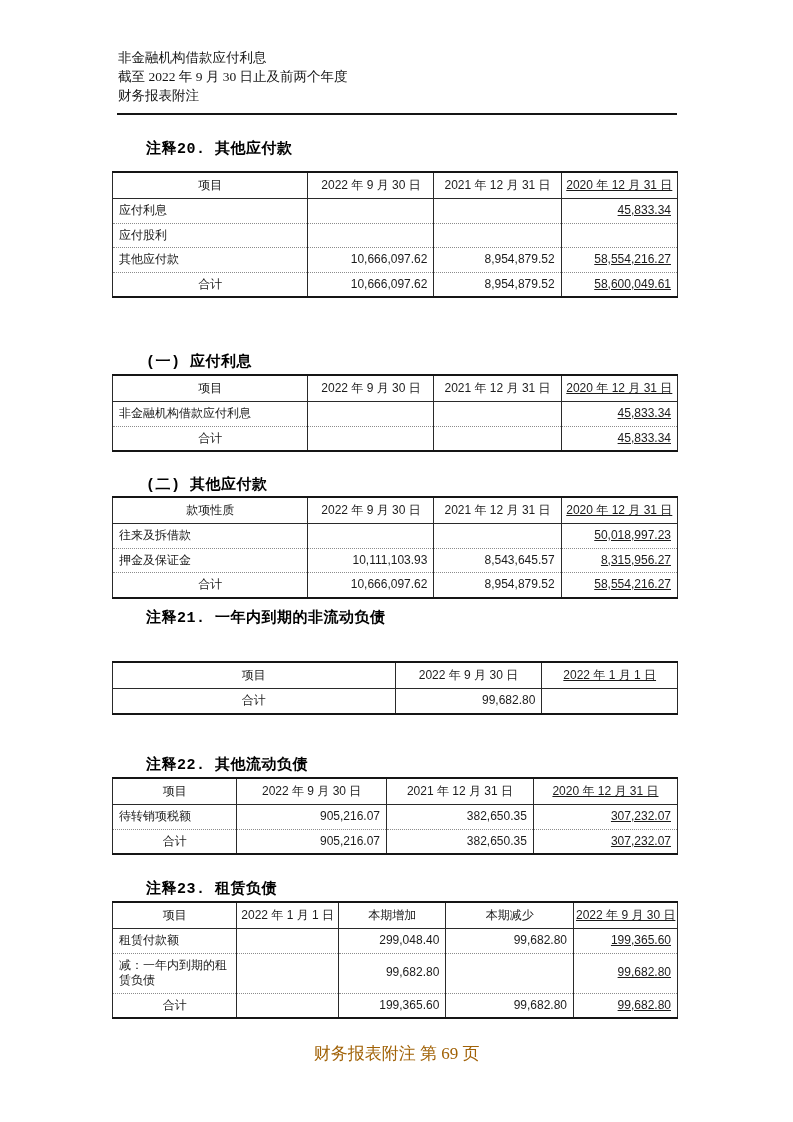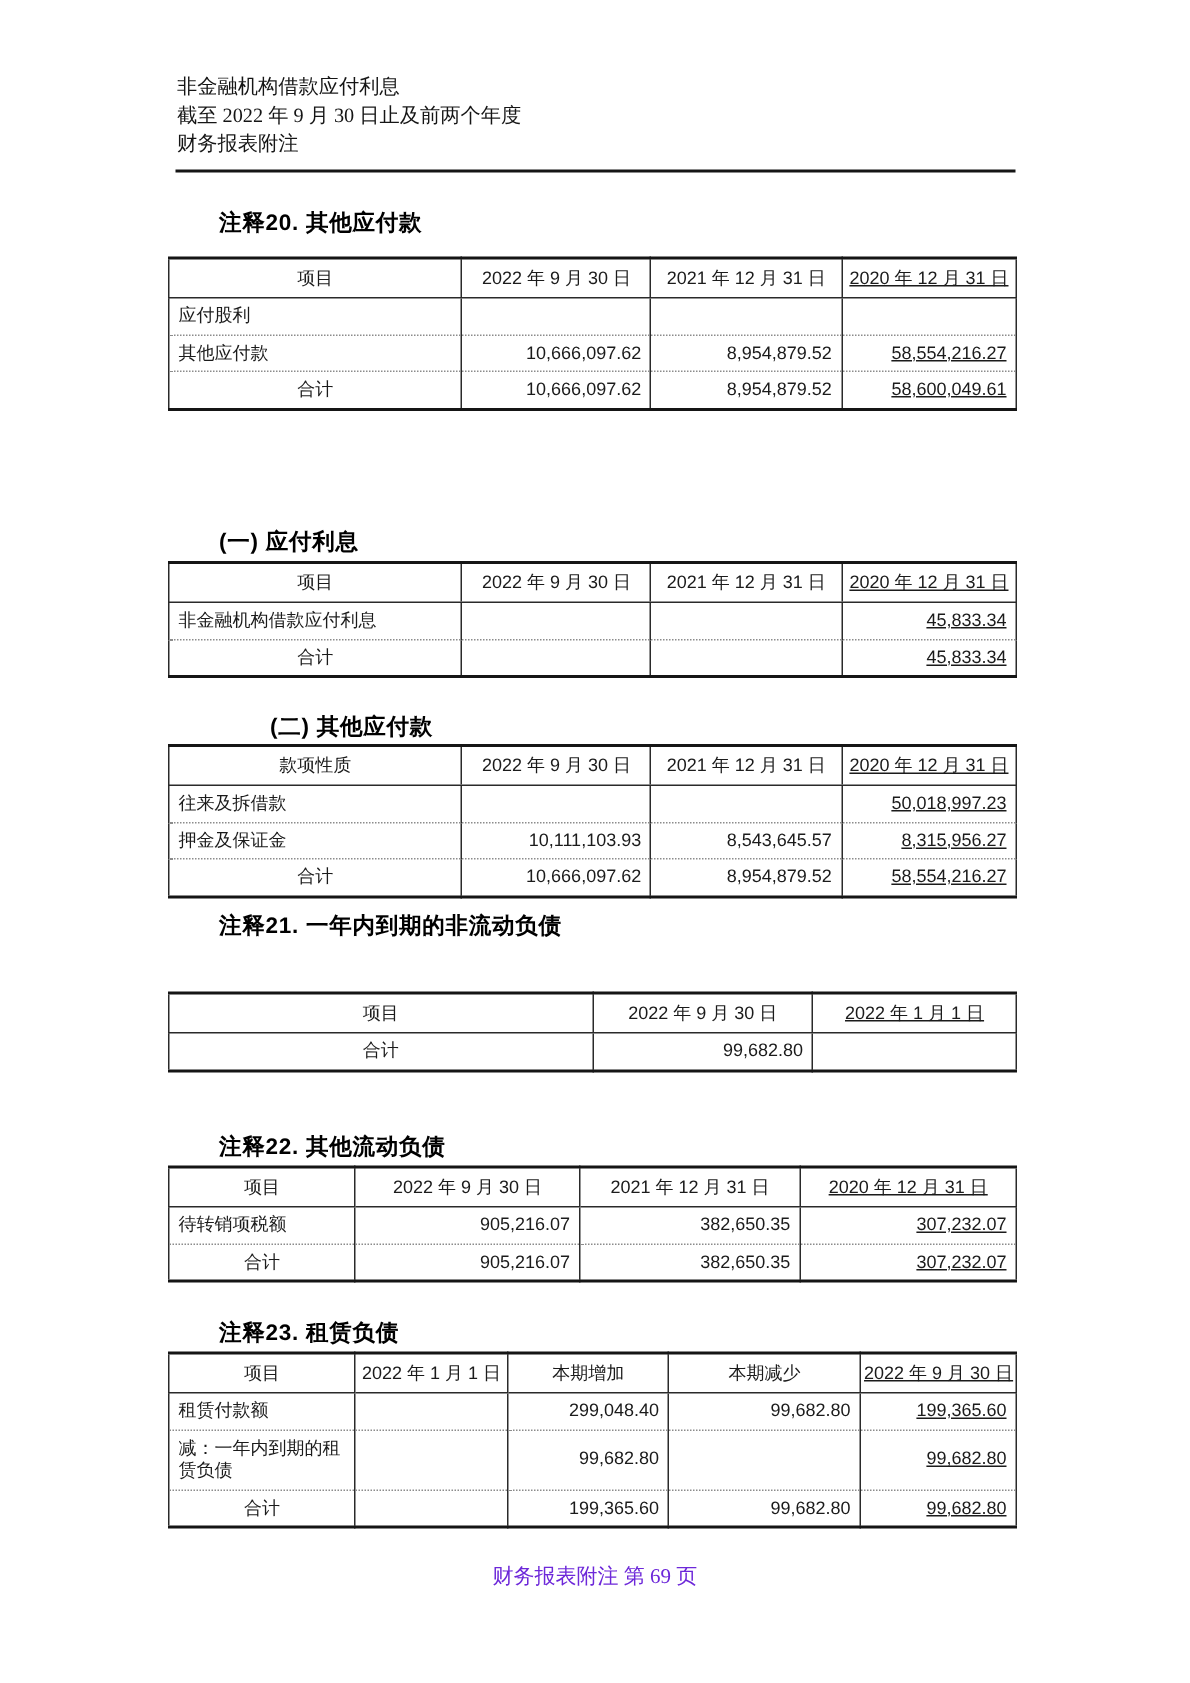--- a/index.html
+++ b/index.html
@@ -2,37 +2,37 @@
 <html><head>
 <meta charset="utf-8">
 <style>
   html,body{margin:0;padding:0;background:#ffffff;}
   .page{position:relative;width:793px;height:1122px;background:#fff;overflow:hidden;
         font-family:"Liberation Sans","DejaVu Sans",sans-serif;color:#1a1a1a;}
   .abs{position:absolute;}
   .company-block{font-family:"Liberation Serif","DejaVu Serif",serif;
                  font-size:13.5px;line-height:19px;color:#151515;}
   .header-rule{border:0;border-top:2px solid #151515;height:0;}
-  .sec-title{font-size:15px;font-weight:700;color:#000;letter-spacing:0.5px;}
+  .sec-title{font-size:15px;font-weight:700;color:#000;letter-spacing:0.5px;font-family:Liberation Mono, monospace;}
   .note-text{font-size:13.5px;color:#1a1a1a;font-family:"Liberation Serif","DejaVu Serif",serif;}
   table.fin-table{border-collapse:collapse;table-layout:fixed;width:566px;
                   border-top:2.5px solid #151515;border-bottom:2.5px solid #151515;
                   font-size:12px;color:#1b1b1b;}
   table.fin-table th{font-weight:400;text-align:center;padding:4px 2px;
                      border-bottom:1.2px solid #2a2a2a;white-space:nowrap;
                      font-family:"Liberation Sans","DejaVu Sans",sans-serif;}
   table.fin-table th,table.fin-table td{border-left:1.2px solid #2a2a2a;vertical-align:middle;}
   table.fin-table th:last-child,table.fin-table td:last-child{border-right:1.2px solid #2a2a2a;text-decoration:underline;}
   table.fin-table td{padding:4px 6px;line-height:15.5px;}
   table.fin-table tbody tr:not(:last-child) td{border-bottom:1px dotted #8c8c8c;}
   td.lbl{text-align:left;font-family:"Liberation Serif","DejaVu Serif",serif;}
   td.lbl.center{text-align:center;}
   td.num{text-align:right;font-family:"Liberation Sans","DejaVu Sans",sans-serif;}
-  .footer{width:793px;text-align:center;font-size:14px;
-          font-family:"Liberation Serif","DejaVu Serif",serif;color:#6d28d9;}
+  .footer{width:793px;text-align:center;font-size:17px;
+          font-family:"Liberation Serif","DejaVu Serif",serif;color:#a16207;}
 </style>
 </head>
 <body>
 
 <div class="page">
 
   <div class="abs company-block" style="left:118px;top:48px;">
     <div>非金融机构借款应付利息</div>
     <div>截至 2022 年 9 月 30 日止及前两个年度</div>
     <div>财务报表附注</div>
@@ -50,20 +50,26 @@
       <thead>
         <tr>
           <th>项目</th>
           <th>2022 年 9 月 30 日</th>
           <th>2021 年 12 月 31 日</th>
           <th>2020 年 12 月 31 日</th>
         </tr>
       </thead>
       <tbody>
         <tr>
+          <td class="lbl">应付利息</td>
+          <td class="num"></td>
+          <td class="num"></td>
+          <td class="num">45,833.34</td>
+        </tr>
+        <tr>
           <td class="lbl">应付股利</td>
           <td class="num"></td>
           <td class="num"></td>
           <td class="num"></td>
         </tr>
         <tr>
           <td class="lbl">其他应付款</td>
           <td class="num">10,666,097.62</td>
           <td class="num">8,954,879.52</td>
           <td class="num">58,554,216.27</td>
@@ -103,21 +109,21 @@
         </tr>
         <tr>
           <td class="lbl center">合计</td>
           <td class="num"></td>
           <td class="num"></td>
           <td class="num">45,833.34</td>
         </tr>
       </tbody>
     </table>
 
-  <div class="abs sec-title" style="left:146px;top:475px;margin-left:34px;">(二) 其他应付款</div>
+  <div class="abs sec-title" style="left:146px;top:475px;">(二) 其他应付款</div>
   <table class="abs fin-table" style="left:112px;top:496px;">
       <colgroup>
         <col style="width: 34.6%;">
         <col style="width: 22.3%;">
         <col style="width: 22.5%;">
         <col style="width: 20.6%;">
       </colgroup>
       <thead>
         <tr>
           <th>款项性质</th>

